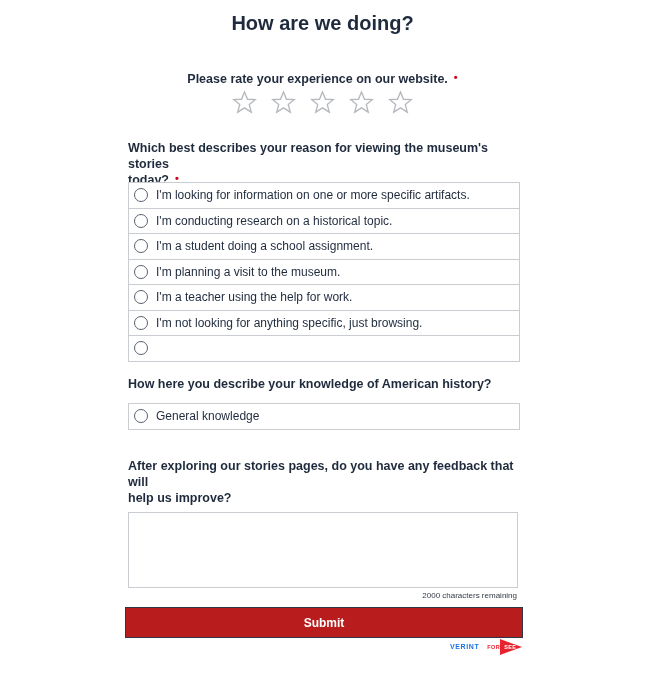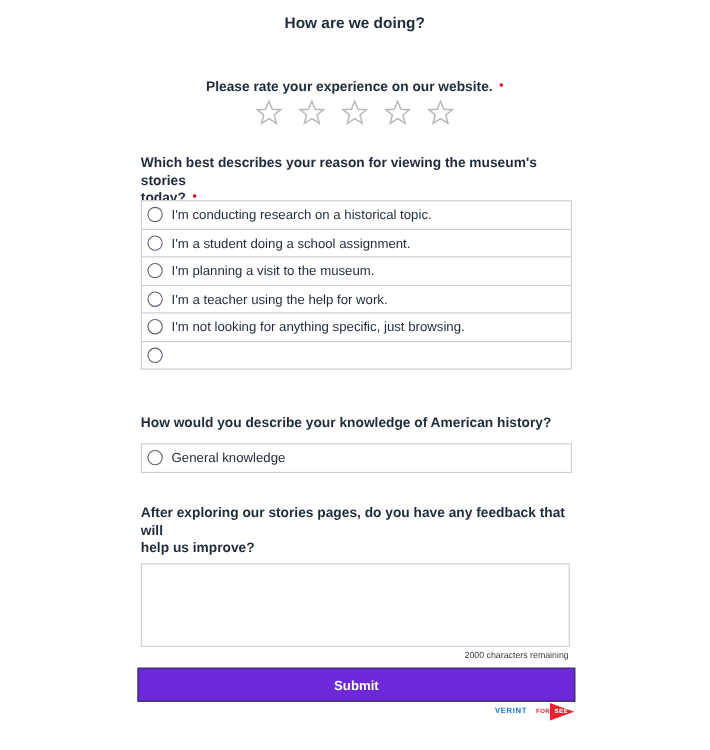--- a/index.html
+++ b/index.html
@@ -14,21 +14,21 @@
       font-family: "Liberation Sans", sans-serif;
       color: #1f2b3d;
       overflow: hidden;
     }
     .survey-title {
       position: absolute;
       top: 12px;
       left: 0;
       width: 645px;
       text-align: center;
-      font-size: 14px;
+      font-size: 20px;
       font-weight: bold;
       color: #1f2b3d;
     }
     .rating-question {
       position: absolute;
       top: 72px;
       left: 0;
       width: 645px;
       text-align: center;
       font-size: 12.5px;
@@ -120,21 +120,21 @@
       text-align: right;
       font-size: 8px;
       color: #333a45;
     }
     .submit {
       position: absolute;
       left: 125px;
       top: 607px;
       width: 398px;
       height: 31px;
-      background: #6d28d9;
+      background: #b91c1c;
       border: 1px solid #2d3647;
       box-sizing: border-box;
       color: #ffffff;
       font-family: "Liberation Sans", sans-serif;
       font-size: 12px;
       font-weight: bold;
       cursor: pointer;
     }
     .branding {
       position: absolute;
@@ -216,20 +216,24 @@
 </div>
 
 <div class="question" style="top:140px;">
   <span>Which best describes your reason for viewing the museum's stories</span><br>
   <span>today?</span><span class="required">•</span>
 </div>
 
 <div class="options" style="top:182px;">
   <div class="option">
     <span class="radio"></span>
+    <span class="option-label">I'm looking for information on one or more specific artifacts.</span>
+  </div>
+  <div class="option">
+    <span class="radio"></span>
     <span class="option-label">I'm conducting research on a historical topic.</span>
   </div>
   <div class="option">
     <span class="radio"></span>
     <span class="option-label">I'm a student doing a school assignment.</span>
   </div>
   <div class="option">
     <span class="radio"></span>
     <span class="option-label">I'm planning a visit to the museum.</span>
   </div>
@@ -239,21 +243,21 @@
   </div>
   <div class="option">
     <span class="radio"></span>
     <span class="option-label">I'm not looking for anything specific, just browsing.</span>
   </div>
   <div class="option">
     <span class="radio"></span>
   </div>
 </div>
 
-<div class="question" style="top:376px;">How would you describe your knowledge of American history?</div>
+<div class="question" style="top:376px;">How here you describe your knowledge of American history?</div>
 
 <div class="options" style="top:403px;">
   <div class="option">
     <span class="radio"></span>
     <span class="option-label">General knowledge</span>
   </div>
 </div>
 
 <div class="question" style="top:458px;">
   <span>After exploring our stories pages, do you have any feedback that will</span><br>

